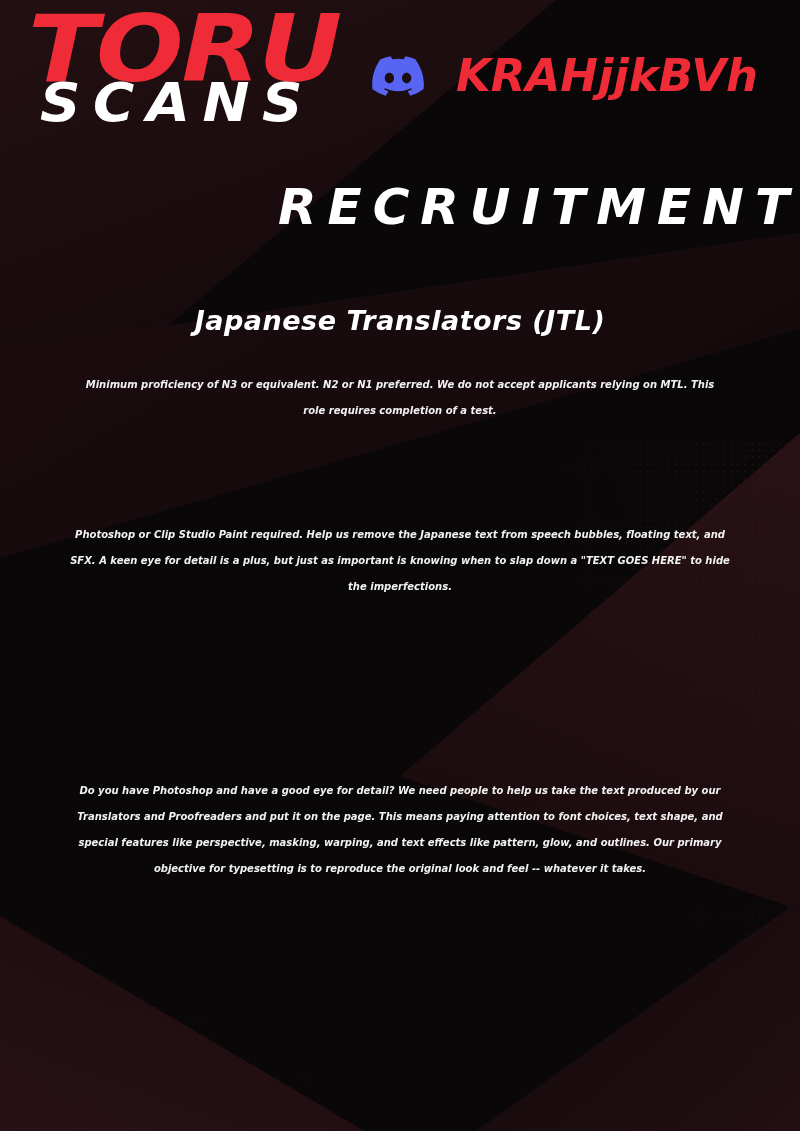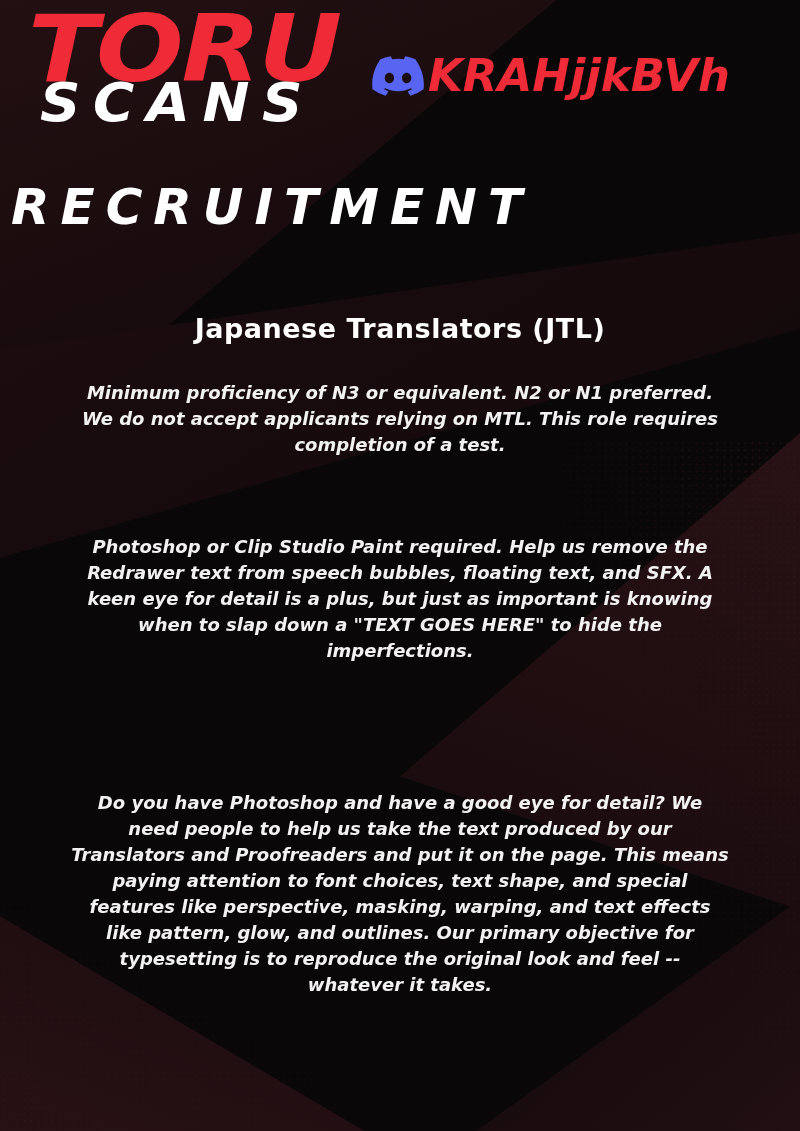--- a/index.html
+++ b/index.html
@@ -143,74 +143,75 @@
     white-space: nowrap;
   }
 
   
   .discord {
     position: absolute;
     left: 372px;
     top: 52px;
     display: flex;
     align-items: center;
-    gap: 4px;
+    gap: 32px;
   }
   .discord-icon svg { display: block; }
   .discord-name {
     font-family: "DejaVu Sans", sans-serif;
     font-weight: 700;
     font-style: italic;
     font-size: 45px;
     line-height: 48px;
     color: #ee2b36;
     white-space: nowrap;
   }
 
   
   .recruitment {
     position: absolute;
     left: 0;
     top: 178px;
     width: 800px;
-    text-align: left;
+    text-align: right;
     font-family: "DejaVu Sans", sans-serif;
     font-weight: 700;
     font-style: italic;
     font-size: 50px;
     line-height: 58px;
     letter-spacing: 11px;
     color: #ffffff;
     text-indent: 11px;
   }
 
   
   .section {
     position: absolute;
     left: 0;
     width: 800px;
     text-align: center;
   }
   .section-title {
     font-family: "DejaVu Sans", sans-serif;
     font-weight: 700;
+    font-style: italic;
     font-size: 27px;
     line-height: 34px;
     letter-spacing: .5px;
     color: #ffffff;
-    margin: 16px 0 34px 0;
+    margin: 8px 0 34px 0;
   }
   .section-body {
     font-family: "DejaVu Sans", sans-serif;
     font-weight: 700;
     font-style: italic;
-    font-size: 18px;
+    font-size: 10px;
     line-height: 26px;
     color: #f2f2f2;
-    margin: 12px auto;
+    margin: 0 auto;
   }
   .sec-jtl   { top: 296px; }
   .sec-clrd  { top: 522px; }
   .sec-ts    { top: 778px; }
   .sec-jtl .section-body  { width: 640px; }
   .sec-clrd .section-body { width: 660px; }
   .sec-ts .section-body   { width: 660px; }
 </style>
 </head>
 <body>
@@ -242,20 +243,20 @@
   </div>
 
   <div class="recruitment">RECRUITMENT</div>
 
   <div class="section sec-jtl">
     <h2 class="section-title">Japanese Translators (JTL)</h2>
     <p class="section-body">Minimum proficiency of N3 or equivalent. N2 or N1 preferred. We do not accept applicants relying on MTL. This role requires completion of a test.</p>
   </div>
 
   <div class="section sec-clrd">
-    <p class="section-body">Photoshop or Clip Studio Paint required. Help us remove the Redrawer text from speech bubbles, floating text, and SFX. A keen eye for detail is a plus, but just as important is knowing when to slap down a "TEXT GOES HERE" to hide the imperfections.</p>
+    <p class="section-body">Photoshop or Clip Studio Paint required. Help us remove the Japanese text from speech bubbles, floating text, and SFX. A keen eye for detail is a plus, but just as important is knowing when to slap down a "TEXT GOES HERE" to hide the imperfections.</p>
   </div>
 
   <div class="section sec-ts">
     <p class="section-body">Do you have Photoshop and have a good eye for detail? We need people to help us take the text produced by our Translators and Proofreaders and put it on the page. This means paying attention to font choices, text shape, and special features like perspective, masking, warping, and text effects like pattern, glow, and outlines. Our primary objective for typesetting is to reproduce the original look and feel -- whatever it takes.</p>
   </div>
 
 </div>
 
 </body></html>

